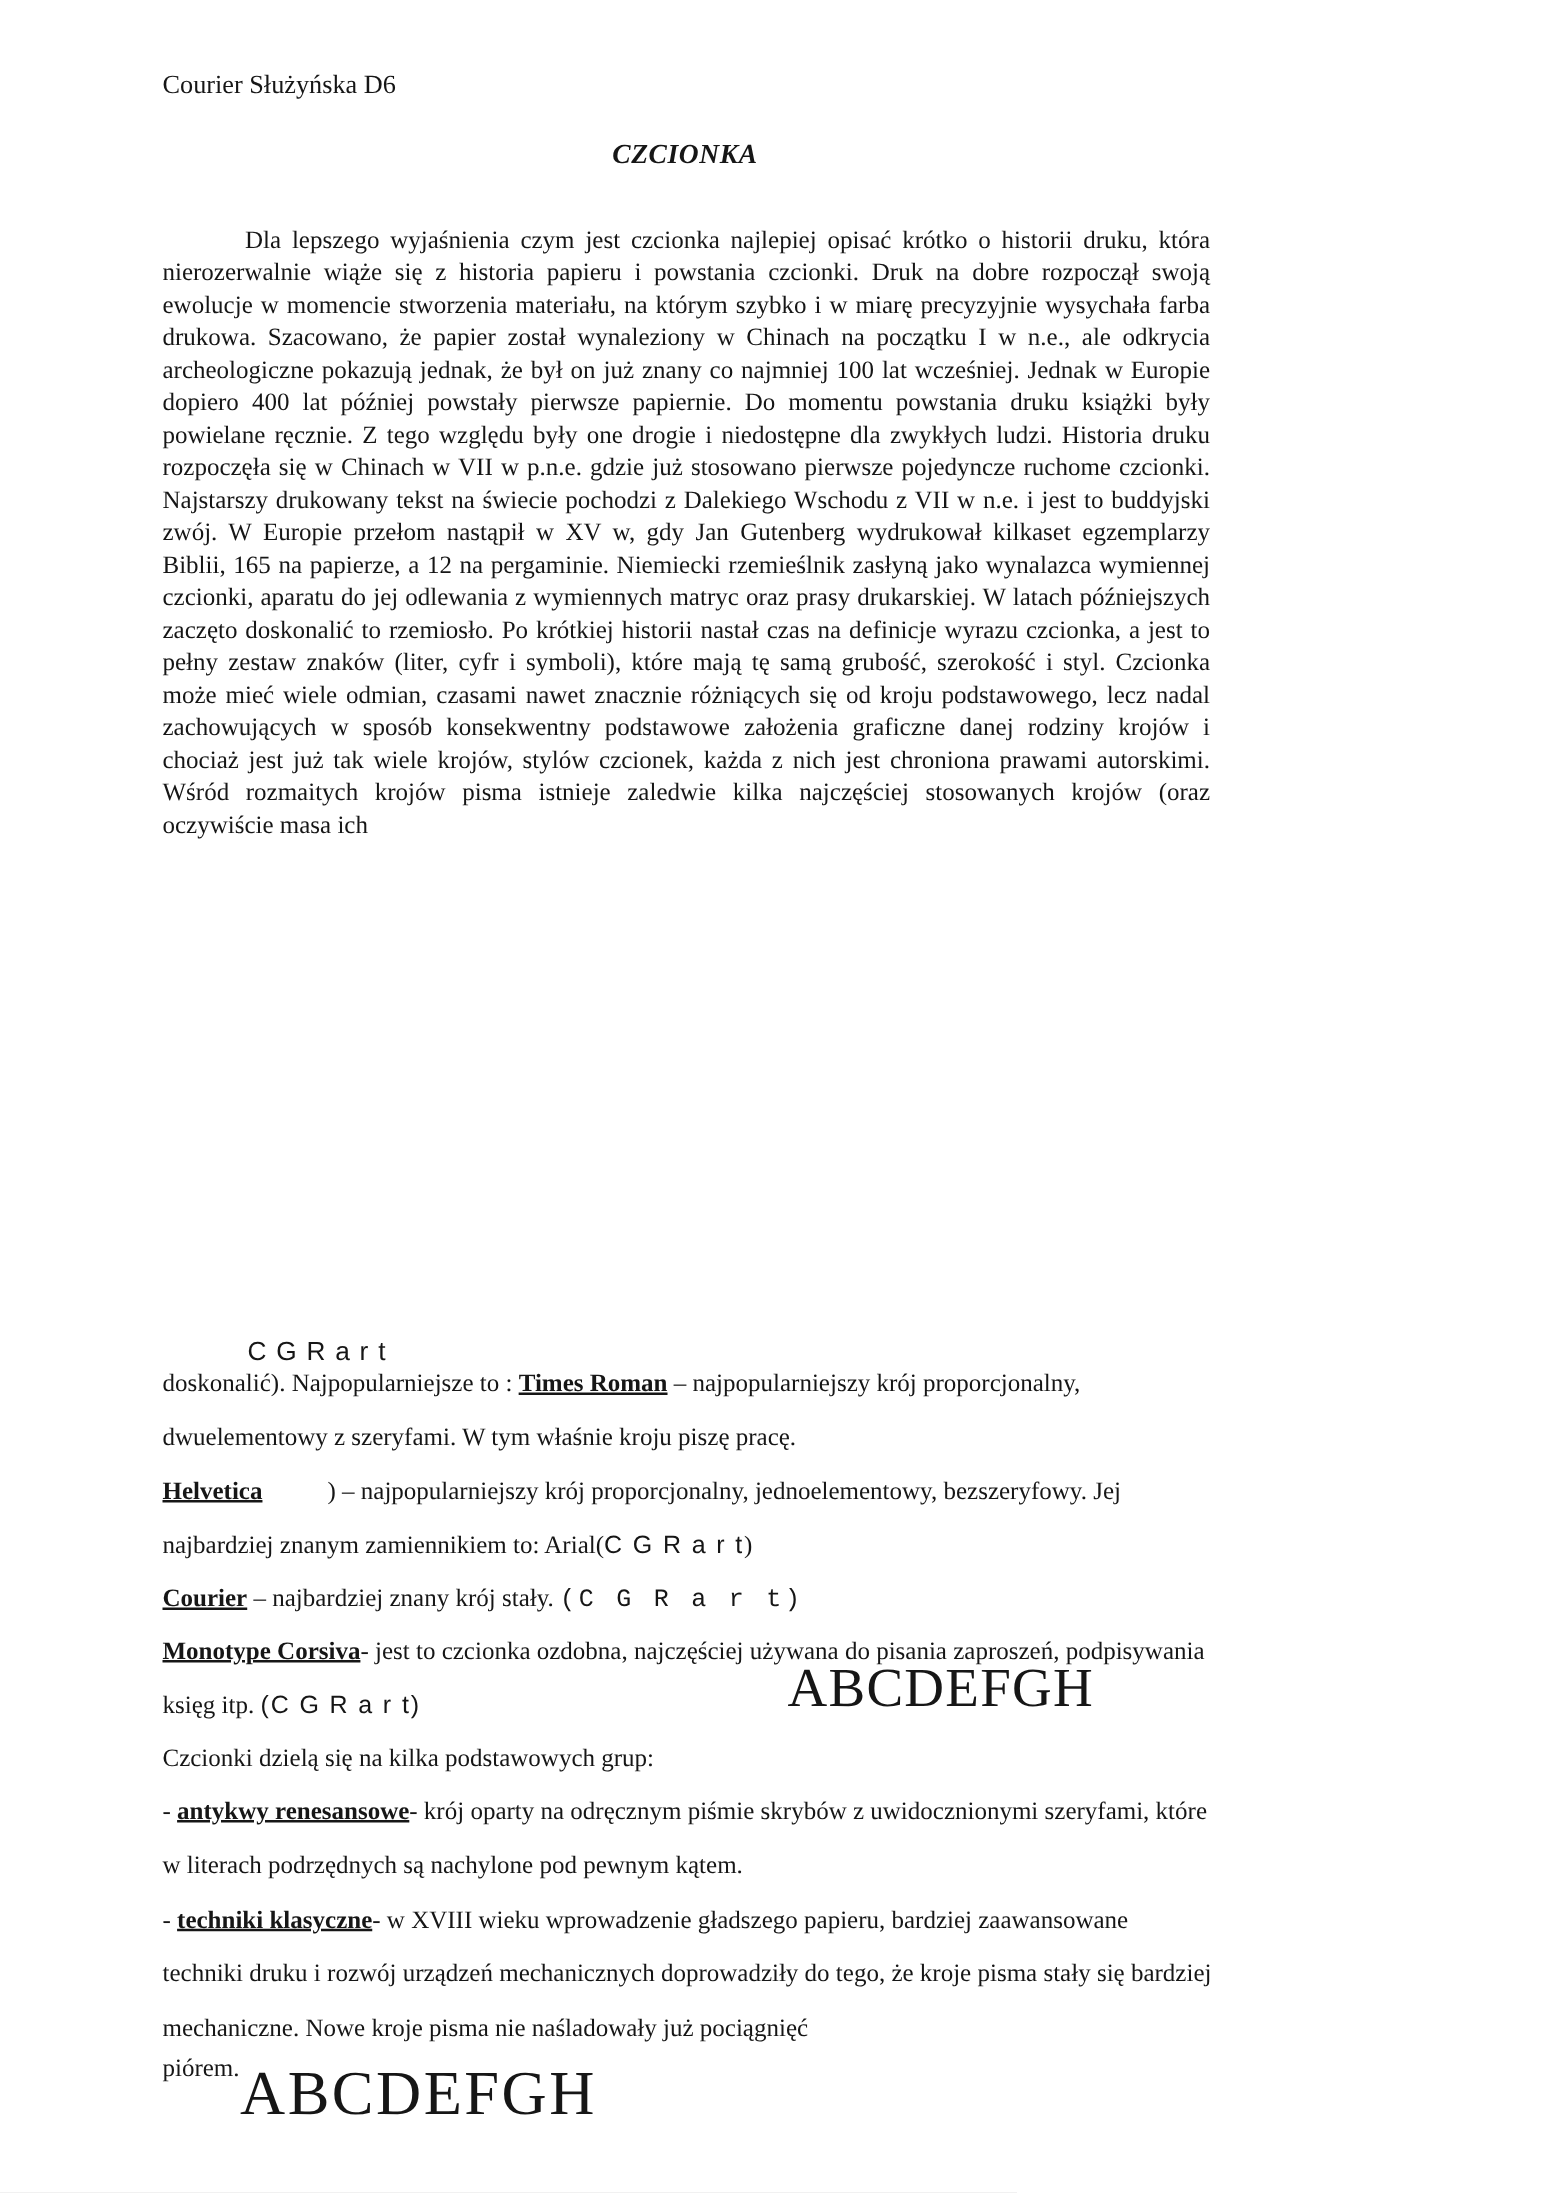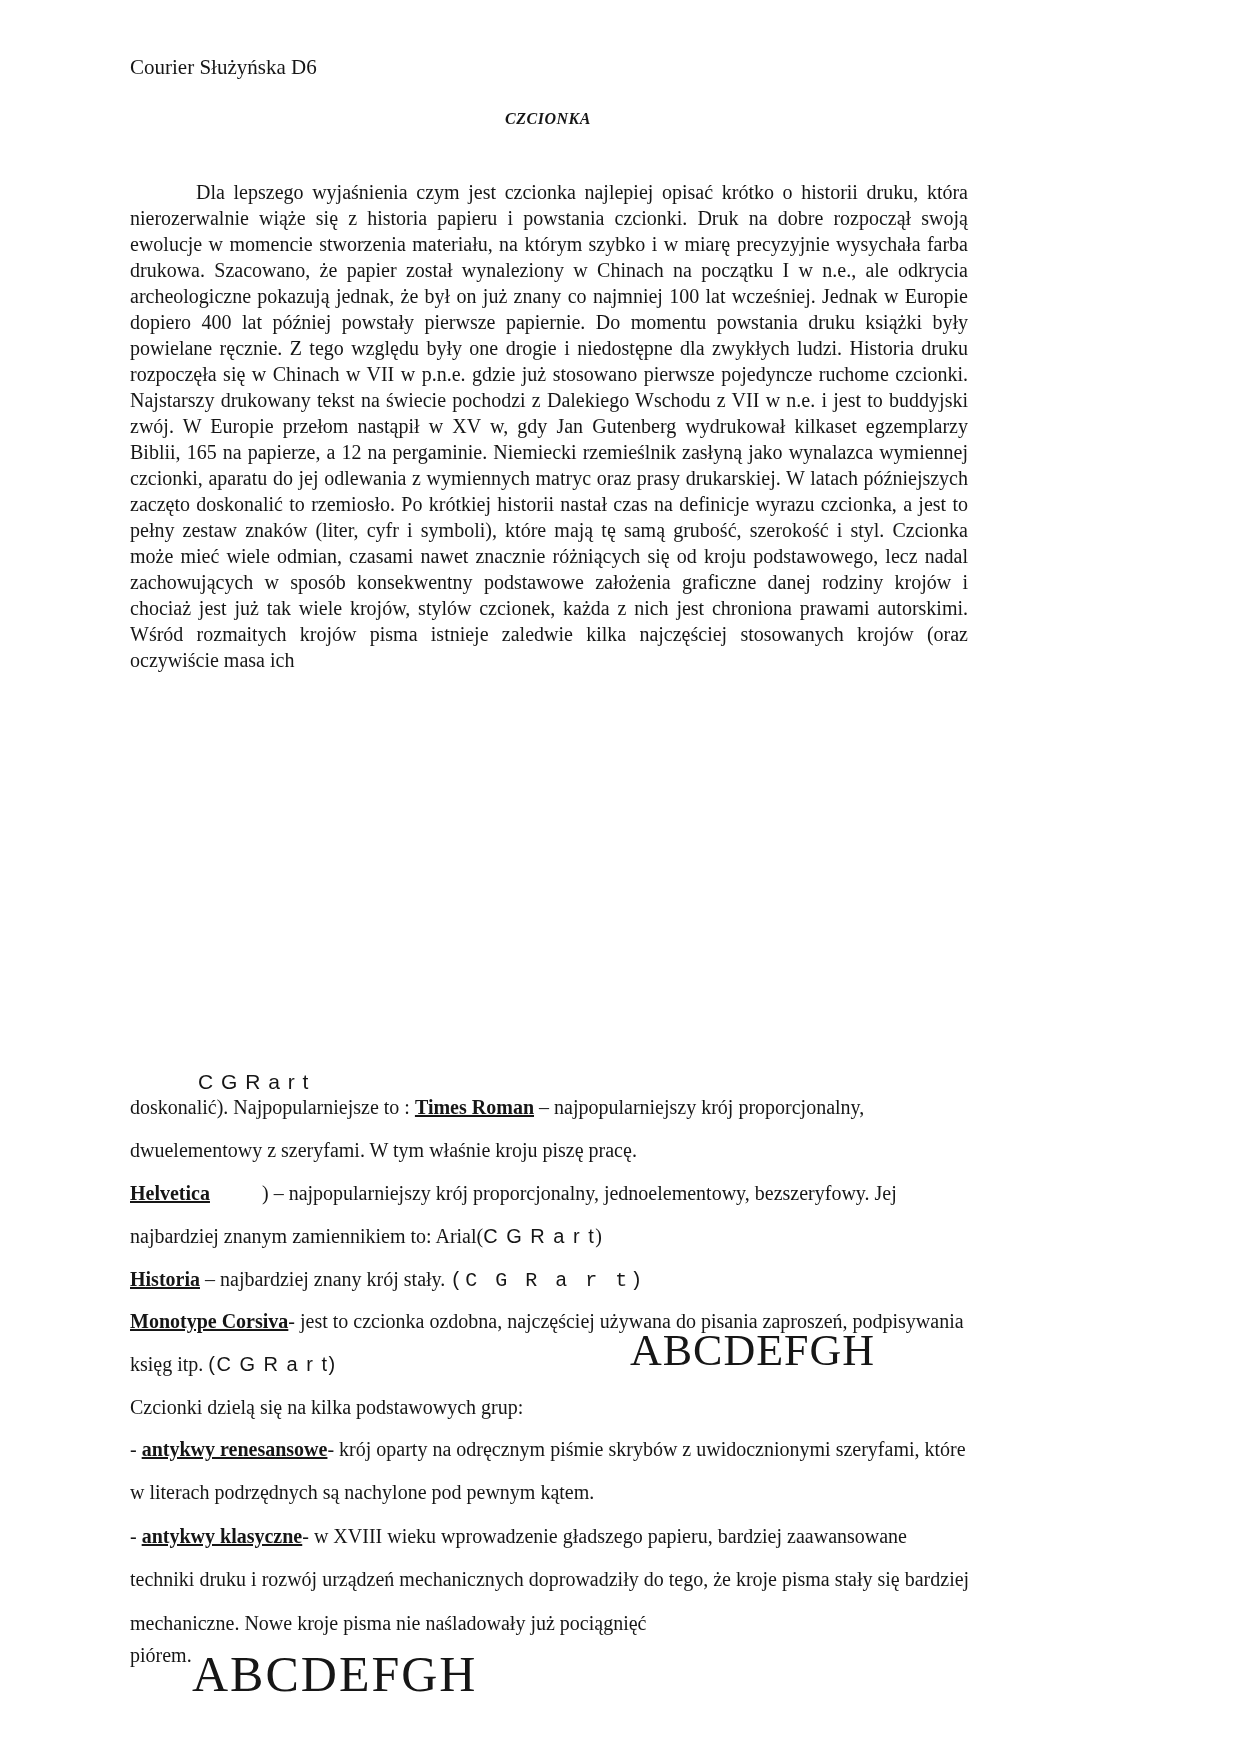--- a/index.html
+++ b/index.html
@@ -14,21 +14,21 @@
   }
   .abs { position:absolute; }
   .author {
     left:130px; top:55px;
     font-size:21px;
   }
   .title {
     left:130px; top:110px; width:836px;
     text-align:center;
     font-weight:bold; font-style:italic;
-    font-size:16px; letter-spacing:0.5px;
+    font-size:22px; letter-spacing:0.5px;
   }
   .intro {
     left:130px; top:179px; width:838px;
     font-size:20px; line-height:26px;
     text-align:justify; text-indent:66px;
   }
   .body-line {
     left:130px; width:840px;
     font-size:20px; line-height:43.4px;
   }
@@ -83,36 +83,36 @@
   <div class="abs body-line times-block">
     <span class="times-overlay">C G R a r t</span>
     <span>doskonalić). Najpopularniejsze to : </span><b class="fname">Times Roman</b><span> – najpopularniejszy krój proporcjonalny, dwuelementowy z szeryfami. W tym właśnie kroju piszę pracę.</span>
   </div>
 
   <div class="abs body-line helvetica-block">
     <b class="fname">Helvetica</b><span class="helv-spacer"></span><span>) – najpopularniejszy krój proporcjonalny, jednoelementowy, bezszeryfowy. Jej najbardziej znanym zamiennikiem to: Arial(</span><span class="sans-sample">C G R a r t</span><span>)</span>
   </div>
 
   <div class="abs body-line courier-block">
-    <b class="fname">Historia</b><span> – najbardziej znany krój stały. </span><span class="mono-sample">(C G R a r t)</span>
+    <b class="fname">Courier</b><span> – najbardziej znany krój stały. </span><span class="mono-sample">(C G R a r t)</span>
   </div>
 
   <div class="abs body-line corsiva-block">
     <b class="fname">Monotype Corsiva</b><span>- jest to czcionka ozdobna, najczęściej używana do pisania zaproszeń, podpisywania księg itp. </span><span class="sans-sample">(C G R a r t)</span>
   </div>
 
   <div class="abs abc-sample-1">ABCDEFGH</div>
 
   <div class="abs body-line groups-heading">Czcionki dzielą się na kilka podstawowych grup:</div>
 
   <div class="abs body-line group-1">
     <span>- </span><b class="fname">antykwy renesansowe</b><span>- krój oparty na odręcznym piśmie skrybów z uwidocznionymi szeryfami, które w literach podrzędnych są nachylone pod pewnym kątem.</span>
   </div>
 
   <div class="abs body-line group-2">
-    <span>- </span><b class="fname">antykwy klasyczne</b><span>- w XVIII wieku wprowadzenie gładszego papieru, bardziej zaawansowane techniki druku i rozwój urządzeń mechanicznych doprowadziły do tego, że kroje pisma stały się bardziej mechaniczne. Nowe kroje pisma nie naśladowały już pociągnięć</span>
+    <span>- </span><b class="fname">techniki klasyczne</b><span>- w XVIII wieku wprowadzenie gładszego papieru, bardziej zaawansowane techniki druku i rozwój urządzeń mechanicznych doprowadziły do tego, że kroje pisma stały się bardziej mechaniczne. Nowe kroje pisma nie naśladowały już pociągnięć</span>
   </div>
 
   <div class="abs piorem">piórem.</div>
 
   <div class="abs abc-sample-2">ABCDEFGH</div>
 
 </div>
 
 </body></html>

